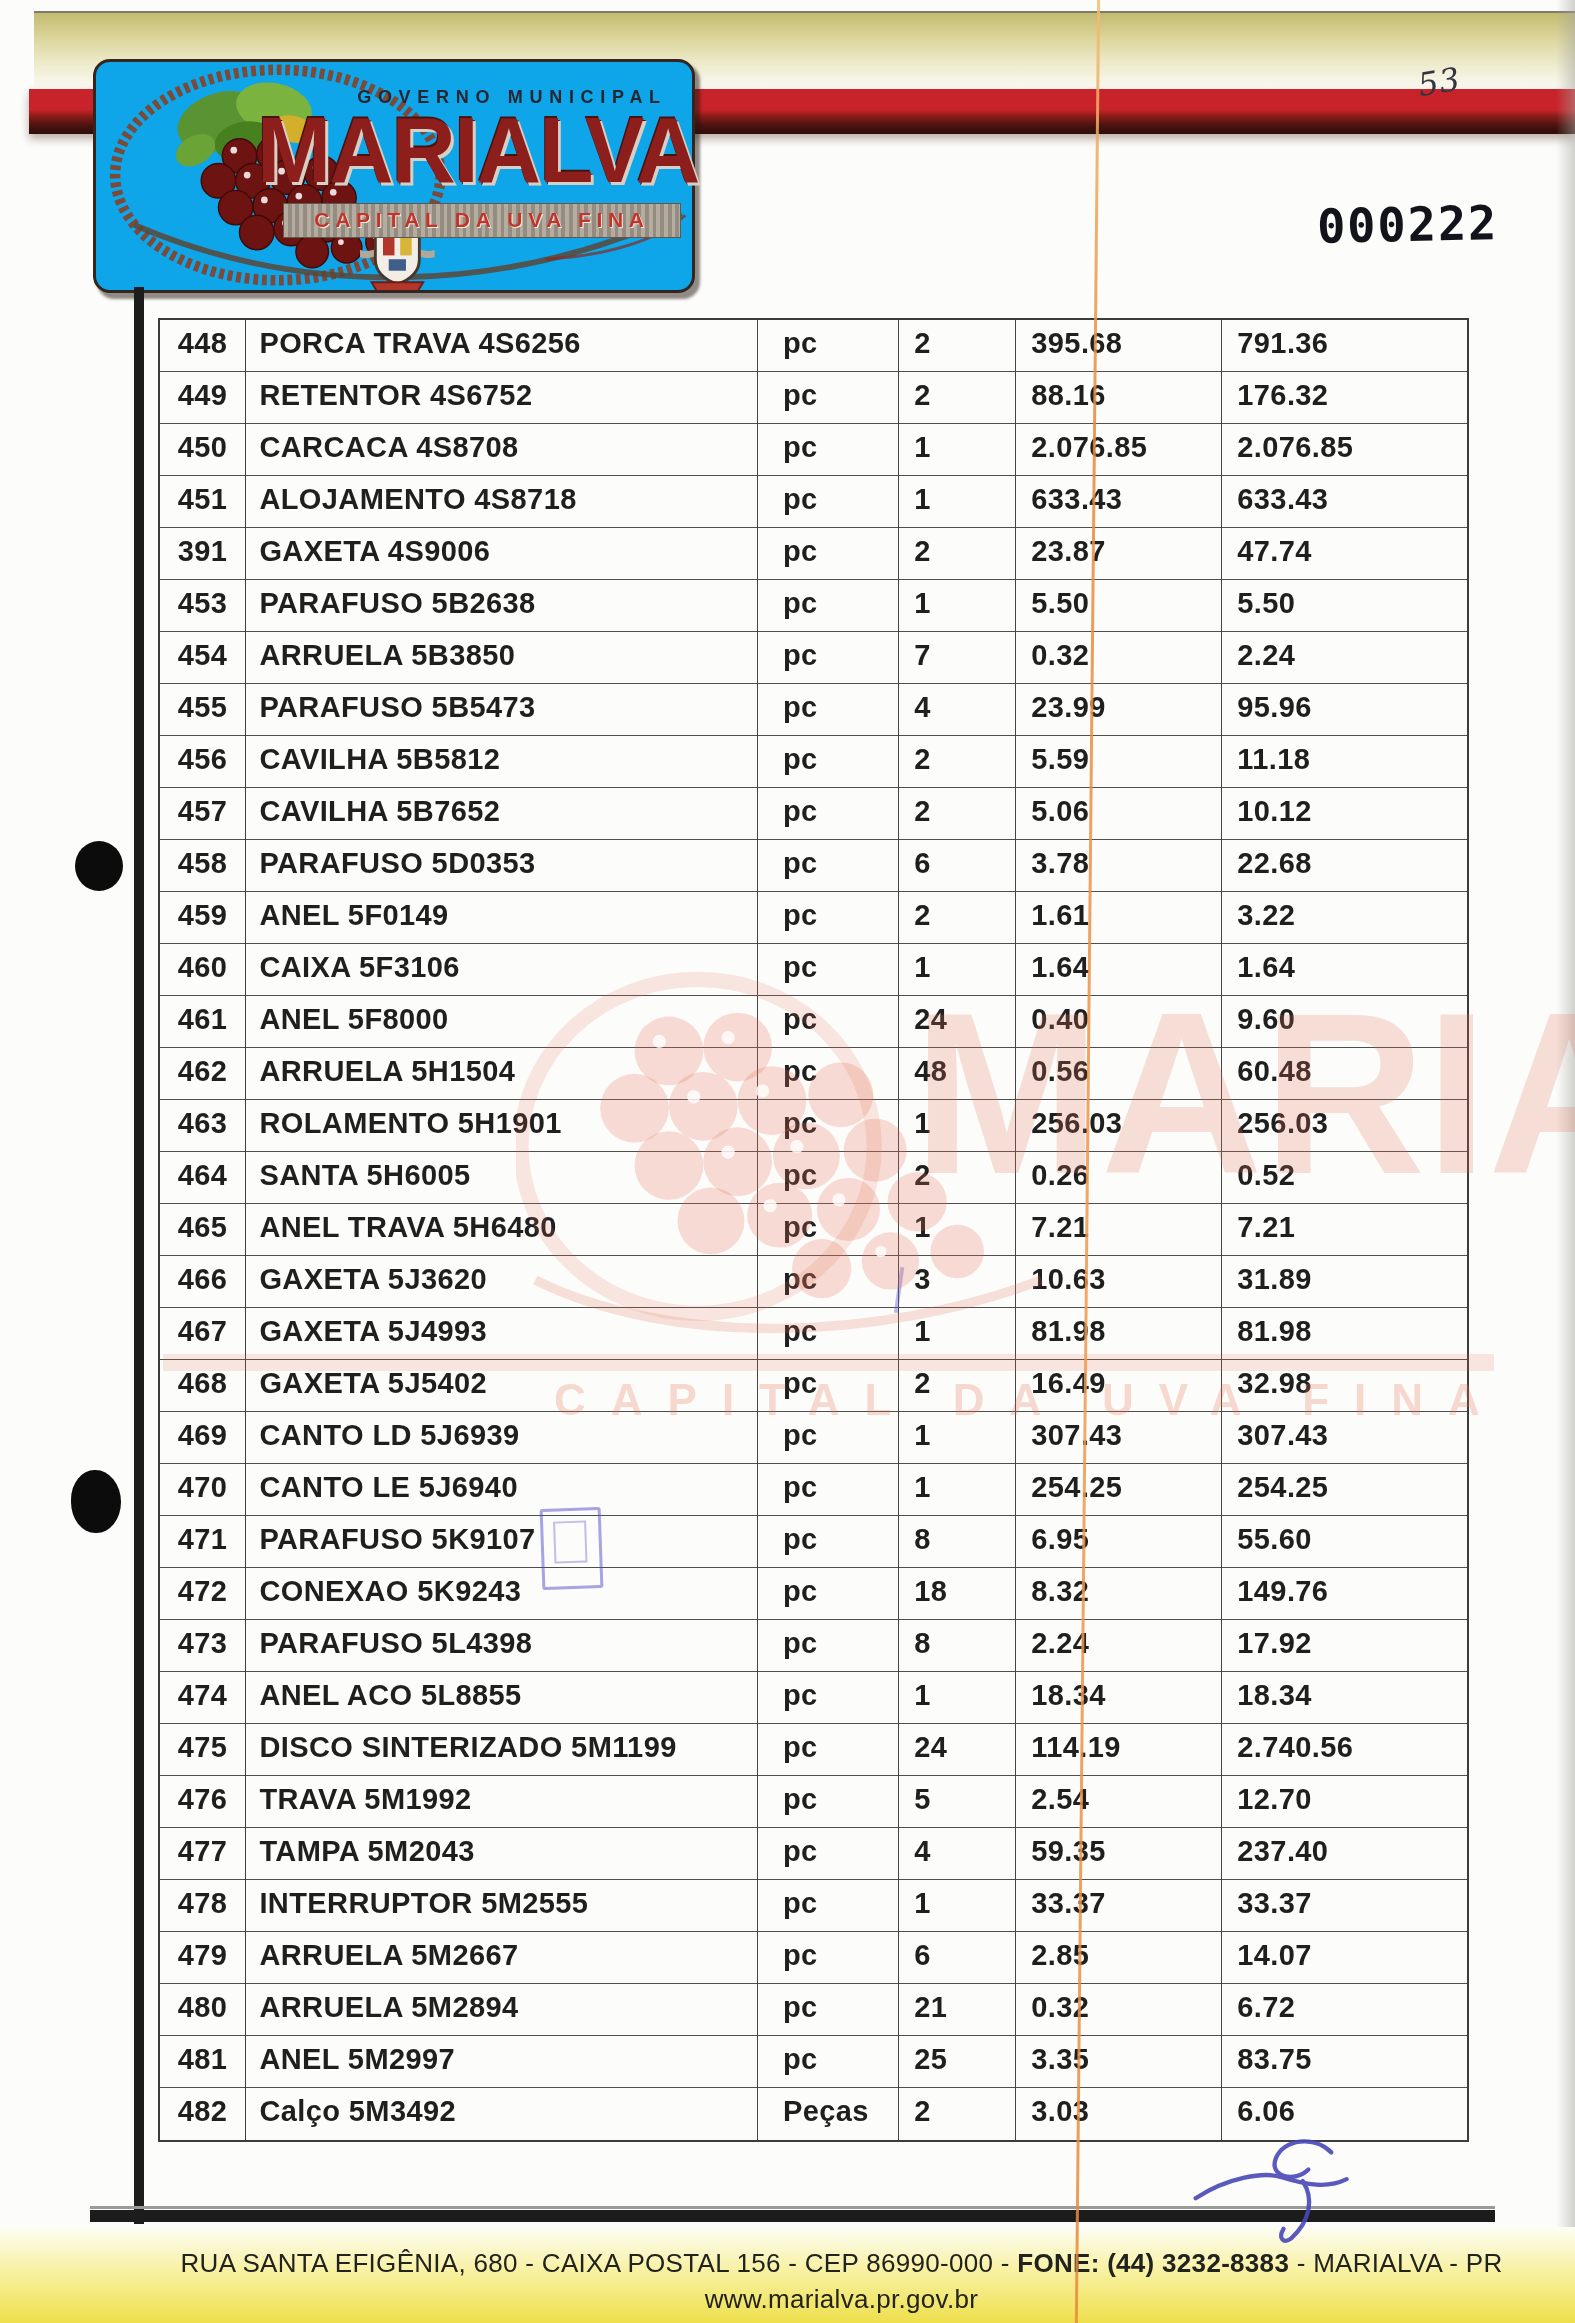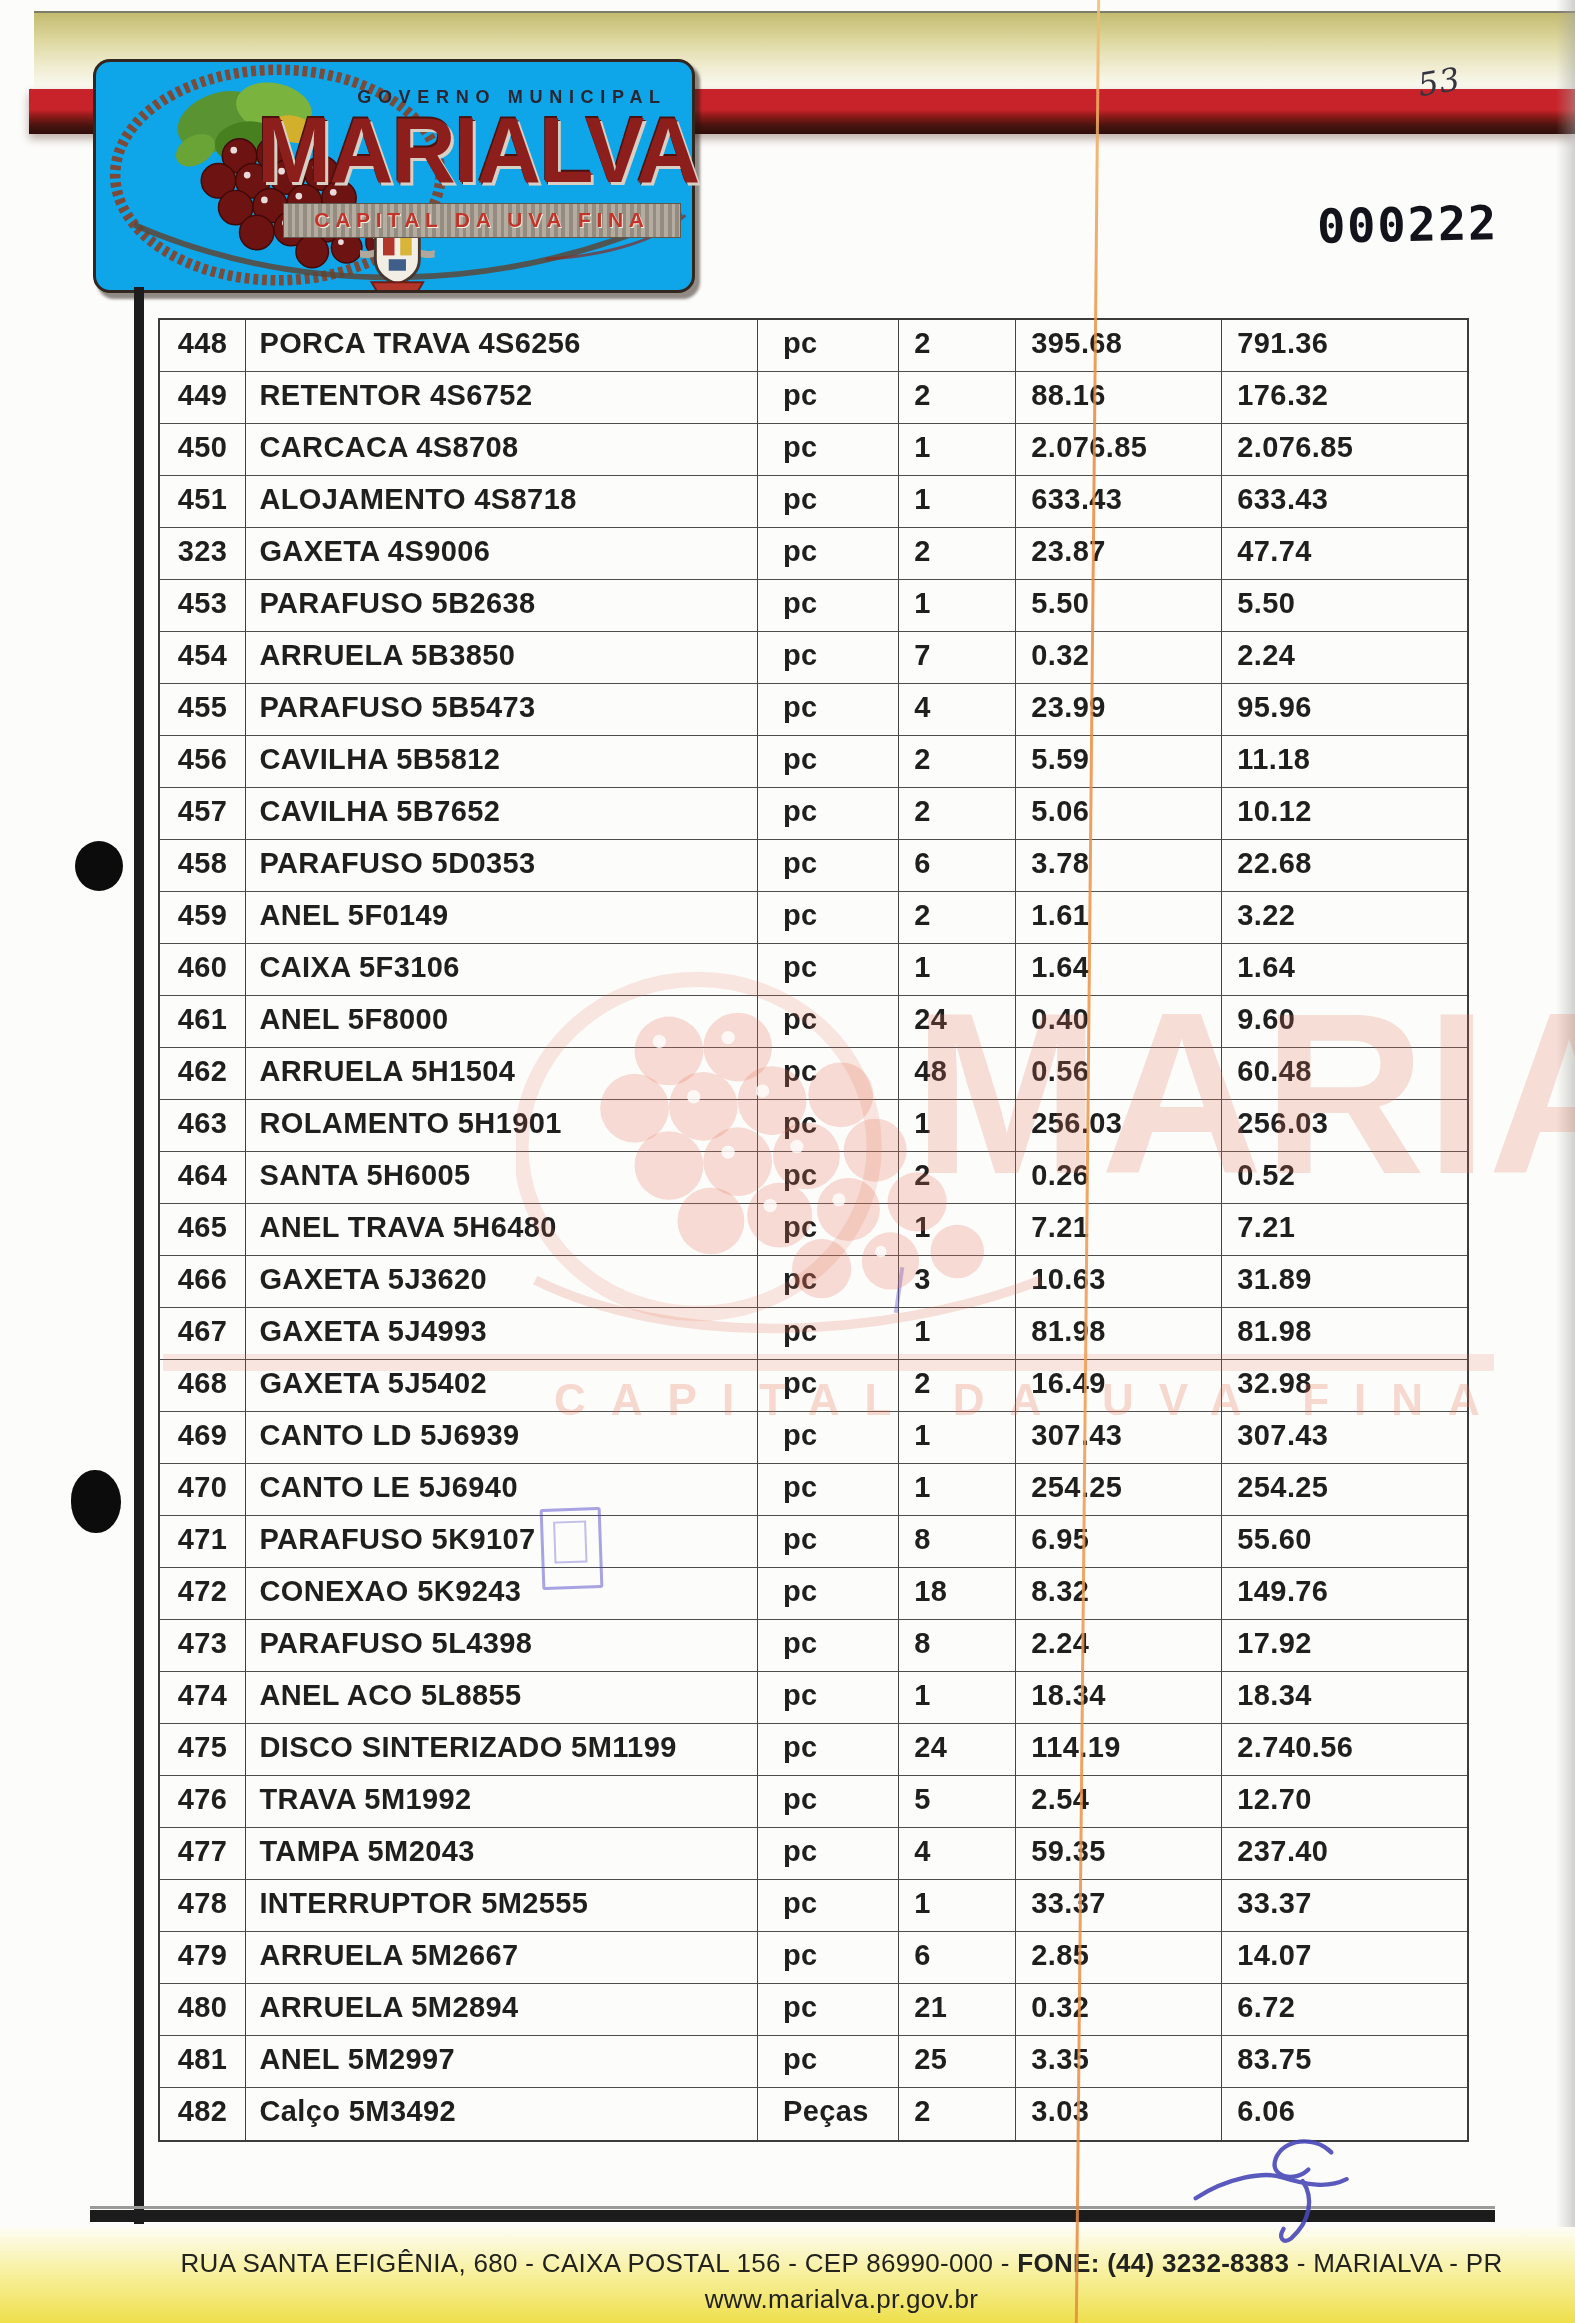--- a/index.html
+++ b/index.html
@@ -194,21 +194,21 @@
     <div class="cell c-price">2.076.85</div>
     <div class="cell c-total">2.076.85</div>
 
     <div class="cell c-num">451</div>
     <div class="cell c-desc">ALOJAMENTO 4S8718</div>
     <div class="cell c-unit">pc</div>
     <div class="cell c-qty">1</div>
     <div class="cell c-price">633.43</div>
     <div class="cell c-total">633.43</div>
 
-    <div class="cell c-num">323</div>
+    <div class="cell c-num">391</div>
     <div class="cell c-desc">GAXETA 4S9006</div>
     <div class="cell c-unit">pc</div>
     <div class="cell c-qty">2</div>
     <div class="cell c-price">23.87</div>
     <div class="cell c-total">47.74</div>
 
     <div class="cell c-num">453</div>
     <div class="cell c-desc">PARAFUSO 5B2638</div>
     <div class="cell c-unit">pc</div>
     <div class="cell c-qty">1</div>

